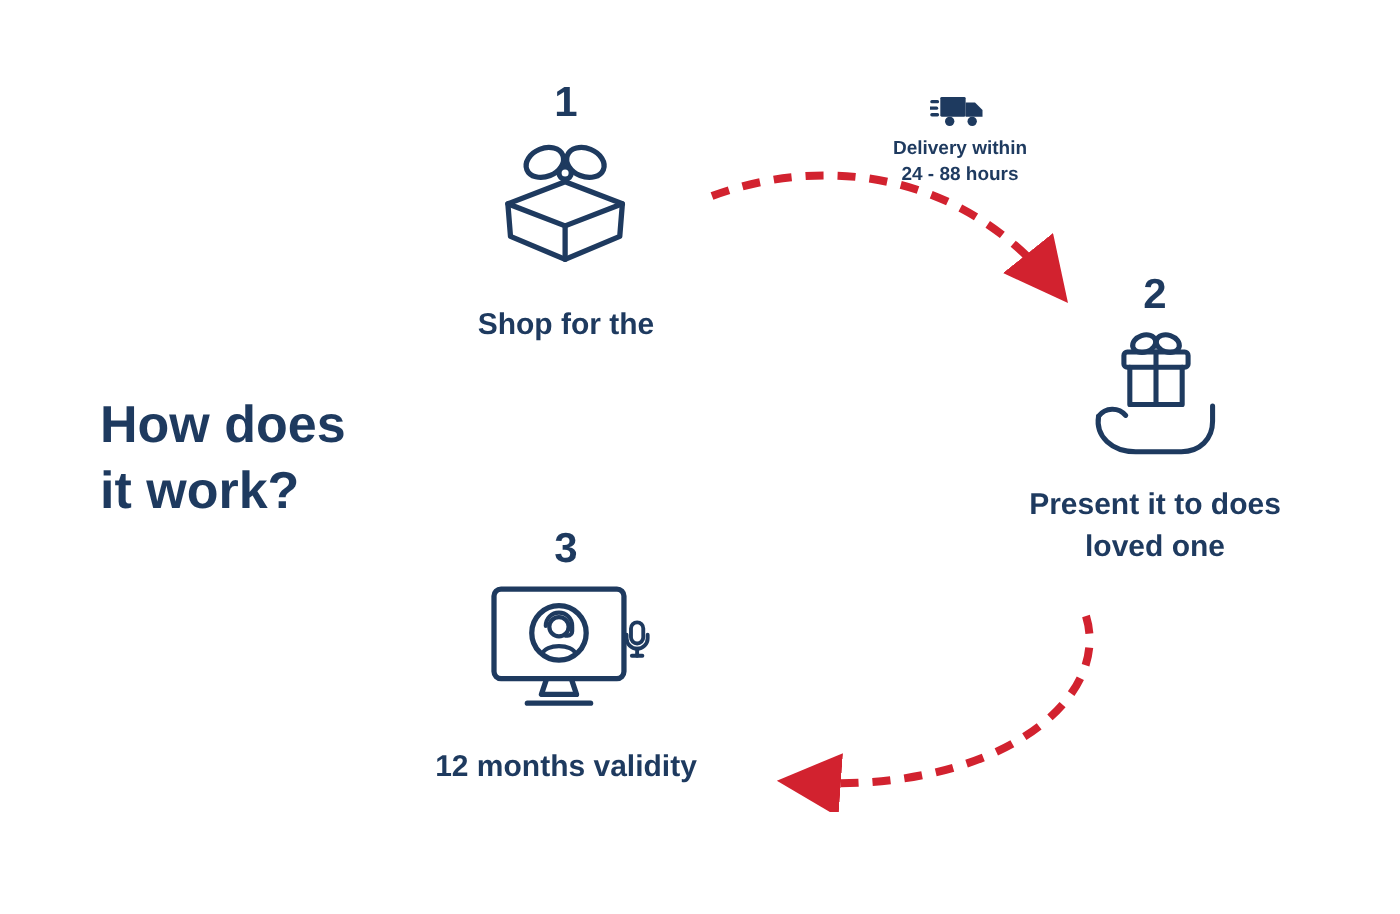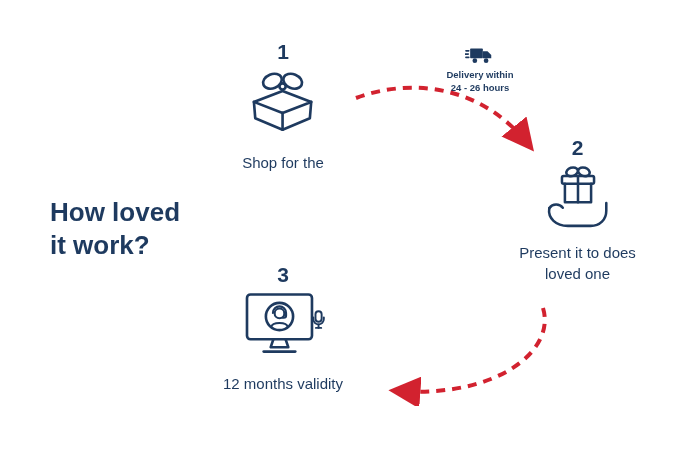--- a/index.html
+++ b/index.html
@@ -34,21 +34,21 @@
   .step-2 { left: 505px; top: 136px; width: 145px; }
   .step-3 { left: 203px; top: 263px; width: 160px; }
   .step-number {
     font-size: 21px;
     font-weight: 800;
     margin-bottom: 4px;
     color: var(--navy, #1e3a5f);
   }
   .step-label {
     font-size: 15px;
-    font-weight: 400;
+    font-weight: 700;
     line-height: 1.4;
     margin-top: 10px;
     color: var(--navy, #1e3a5f);
   }
   .step-label span { display: block; }
   .icon { color: var(--navy, #1e3a5f); }
   .icon svg { display: block; }
   .delivery {
     position: absolute;
     left: 428px;
@@ -78,21 +78,21 @@
     stroke-linecap: butt;
   }
   .arrow .ah { fill: var(--red, #d2222f); }
 </style>
 </head>
 <body>
 
 <div class="canvas">
 
   <h1 class="title">
-    <span>How loved</span>
+    <span>How does</span>
     <span>it work?</span>
   </h1>
 
   <div class="step step-1">
     <div class="step-number">1</div>
     <div class="icon">
       <svg width="80" height="74" viewBox="0 0 90 84" fill="none" stroke="currentColor" stroke-width="3" stroke-linejoin="round" stroke-linecap="round">
         <ellipse cx="33" cy="15" rx="11" ry="8" transform="rotate(-22 33 15)"></ellipse>
         <ellipse cx="56" cy="15" rx="11" ry="8" transform="rotate(22 56 15)"></ellipse>
         <circle cx="44.5" cy="21" r="3.5"></circle>
@@ -117,21 +117,21 @@
         </g>
         <g stroke="currentColor" stroke-width="3.5" stroke-linecap="round" fill="none">
           <path d="M2 12 h6"></path>
           <path d="M0 19 h7"></path>
           <path d="M2 26 h6"></path>
         </g>
       </svg>
     </div>
     <div class="delivery-text">
       <span>Delivery within</span>
-      <span>24 - 26 hours</span>
+      <span>24 - 88 hours</span>
     </div>
   </div>
 
   <div class="arrow arrow-1">
     <svg width="195" height="90" viewBox="0 0 195 90">
       <defs>
         <marker id="ah1" markerWidth="8" markerHeight="8" refX="5.6" refY="4" orient="auto">
           <path class="ah" d="M0 0 L8 4 L0 8 Z"></path>
         </marker>
       </defs>

